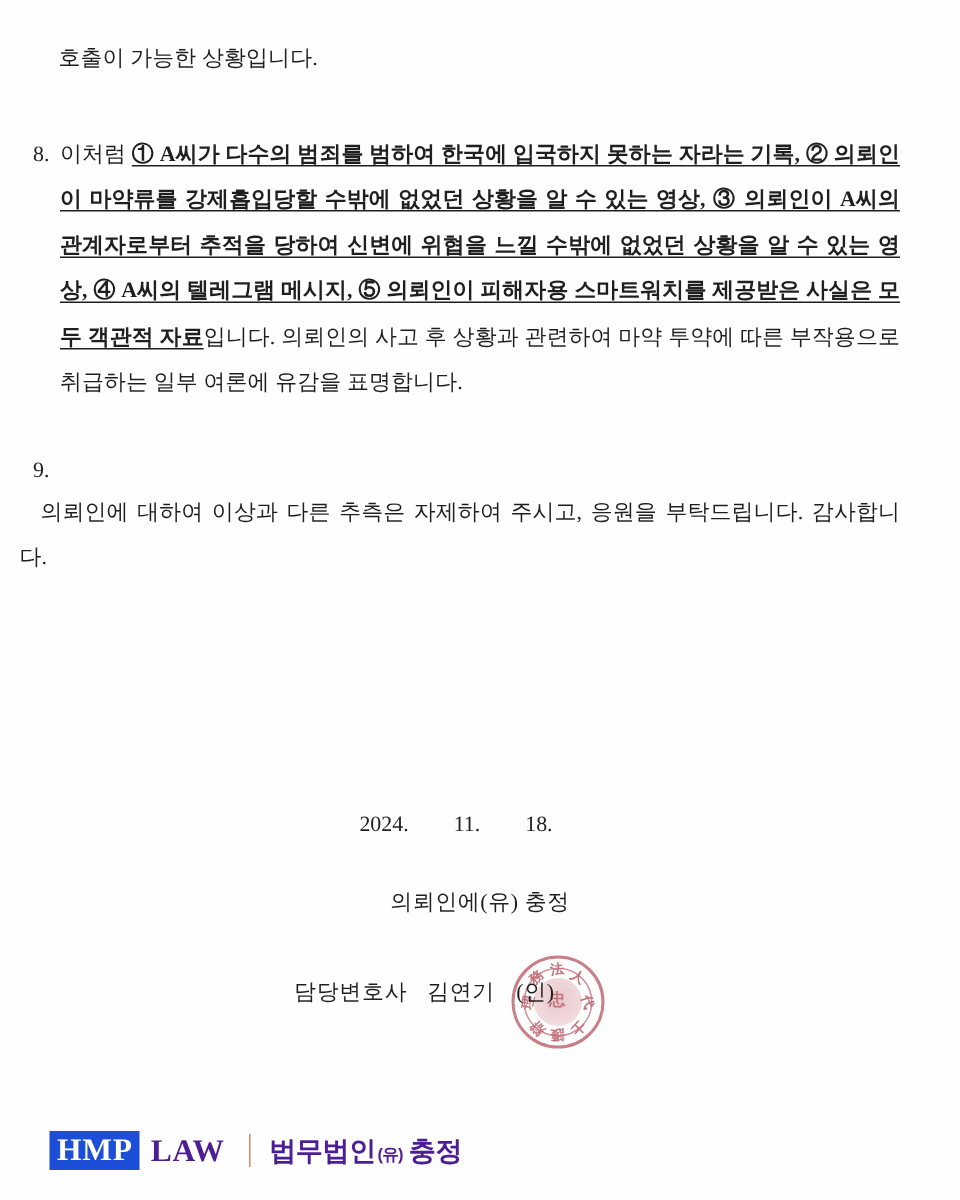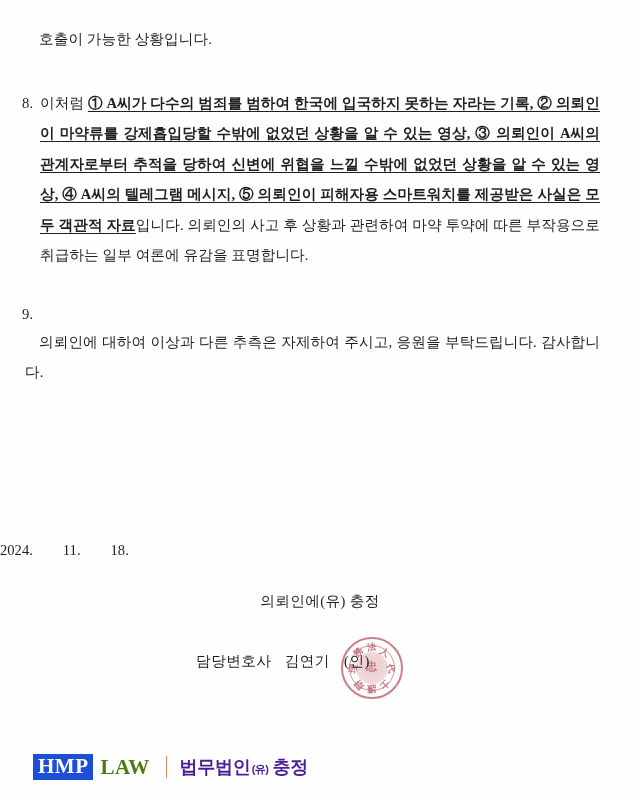--- a/index.html
+++ b/index.html
@@ -48,21 +48,21 @@
   .para.numbered .marker {
     position: absolute;
     left: 22px;
     top: 0;
     width: 20px;
     text-align: left;
     font-size: 14.6px;
   }
 
   .para.plain {
-    padding-left: 25px;
+    padding-left: 13px;
     padding-right: 40px;
     text-indent: 14px;
   }
 
   .para.cont {
     padding-left: 25px;
     padding-right: 40px;
     text-indent: 14px;
   }
 
@@ -74,21 +74,21 @@
   }
 
   
   .gap-lg { height: 33px; }
   .gap-md { height: 28px; }
   .date-line {
     position: absolute;
     left: 0;
     top: 542px;
     width: 608px;
-    text-align: left;
+    text-align: center;
     font-size: 14.6px;
     color: #1f1f1f;
   }
   .date-line .seg { display: inline-block; }
   .date-line .sp { display: inline-block; width: 30px; }
 
   .firm-line {
     position: absolute;
     left: 0;
     top: 592px;
@@ -194,21 +194,21 @@
     background: #1d4ed8;
     color: #ffffff;
     font-family: "Liberation Serif", serif;
     font-weight: bold;
     font-size: 21px;
     letter-spacing: 0.5px;
     padding: 2px 5px 3px 5px;
     line-height: 1;
   }
   .law-txt {
-    color: #4d7c0f;
+    color: #4c1d95;
     font-family: "Liberation Serif", serif;
     font-weight: bold;
     font-size: 21px;
     letter-spacing: 0.5px;
     margin-left: 7px;
     line-height: 1;
   }
   .divider-bar {
     width: 1.6px;
     height: 22px;

